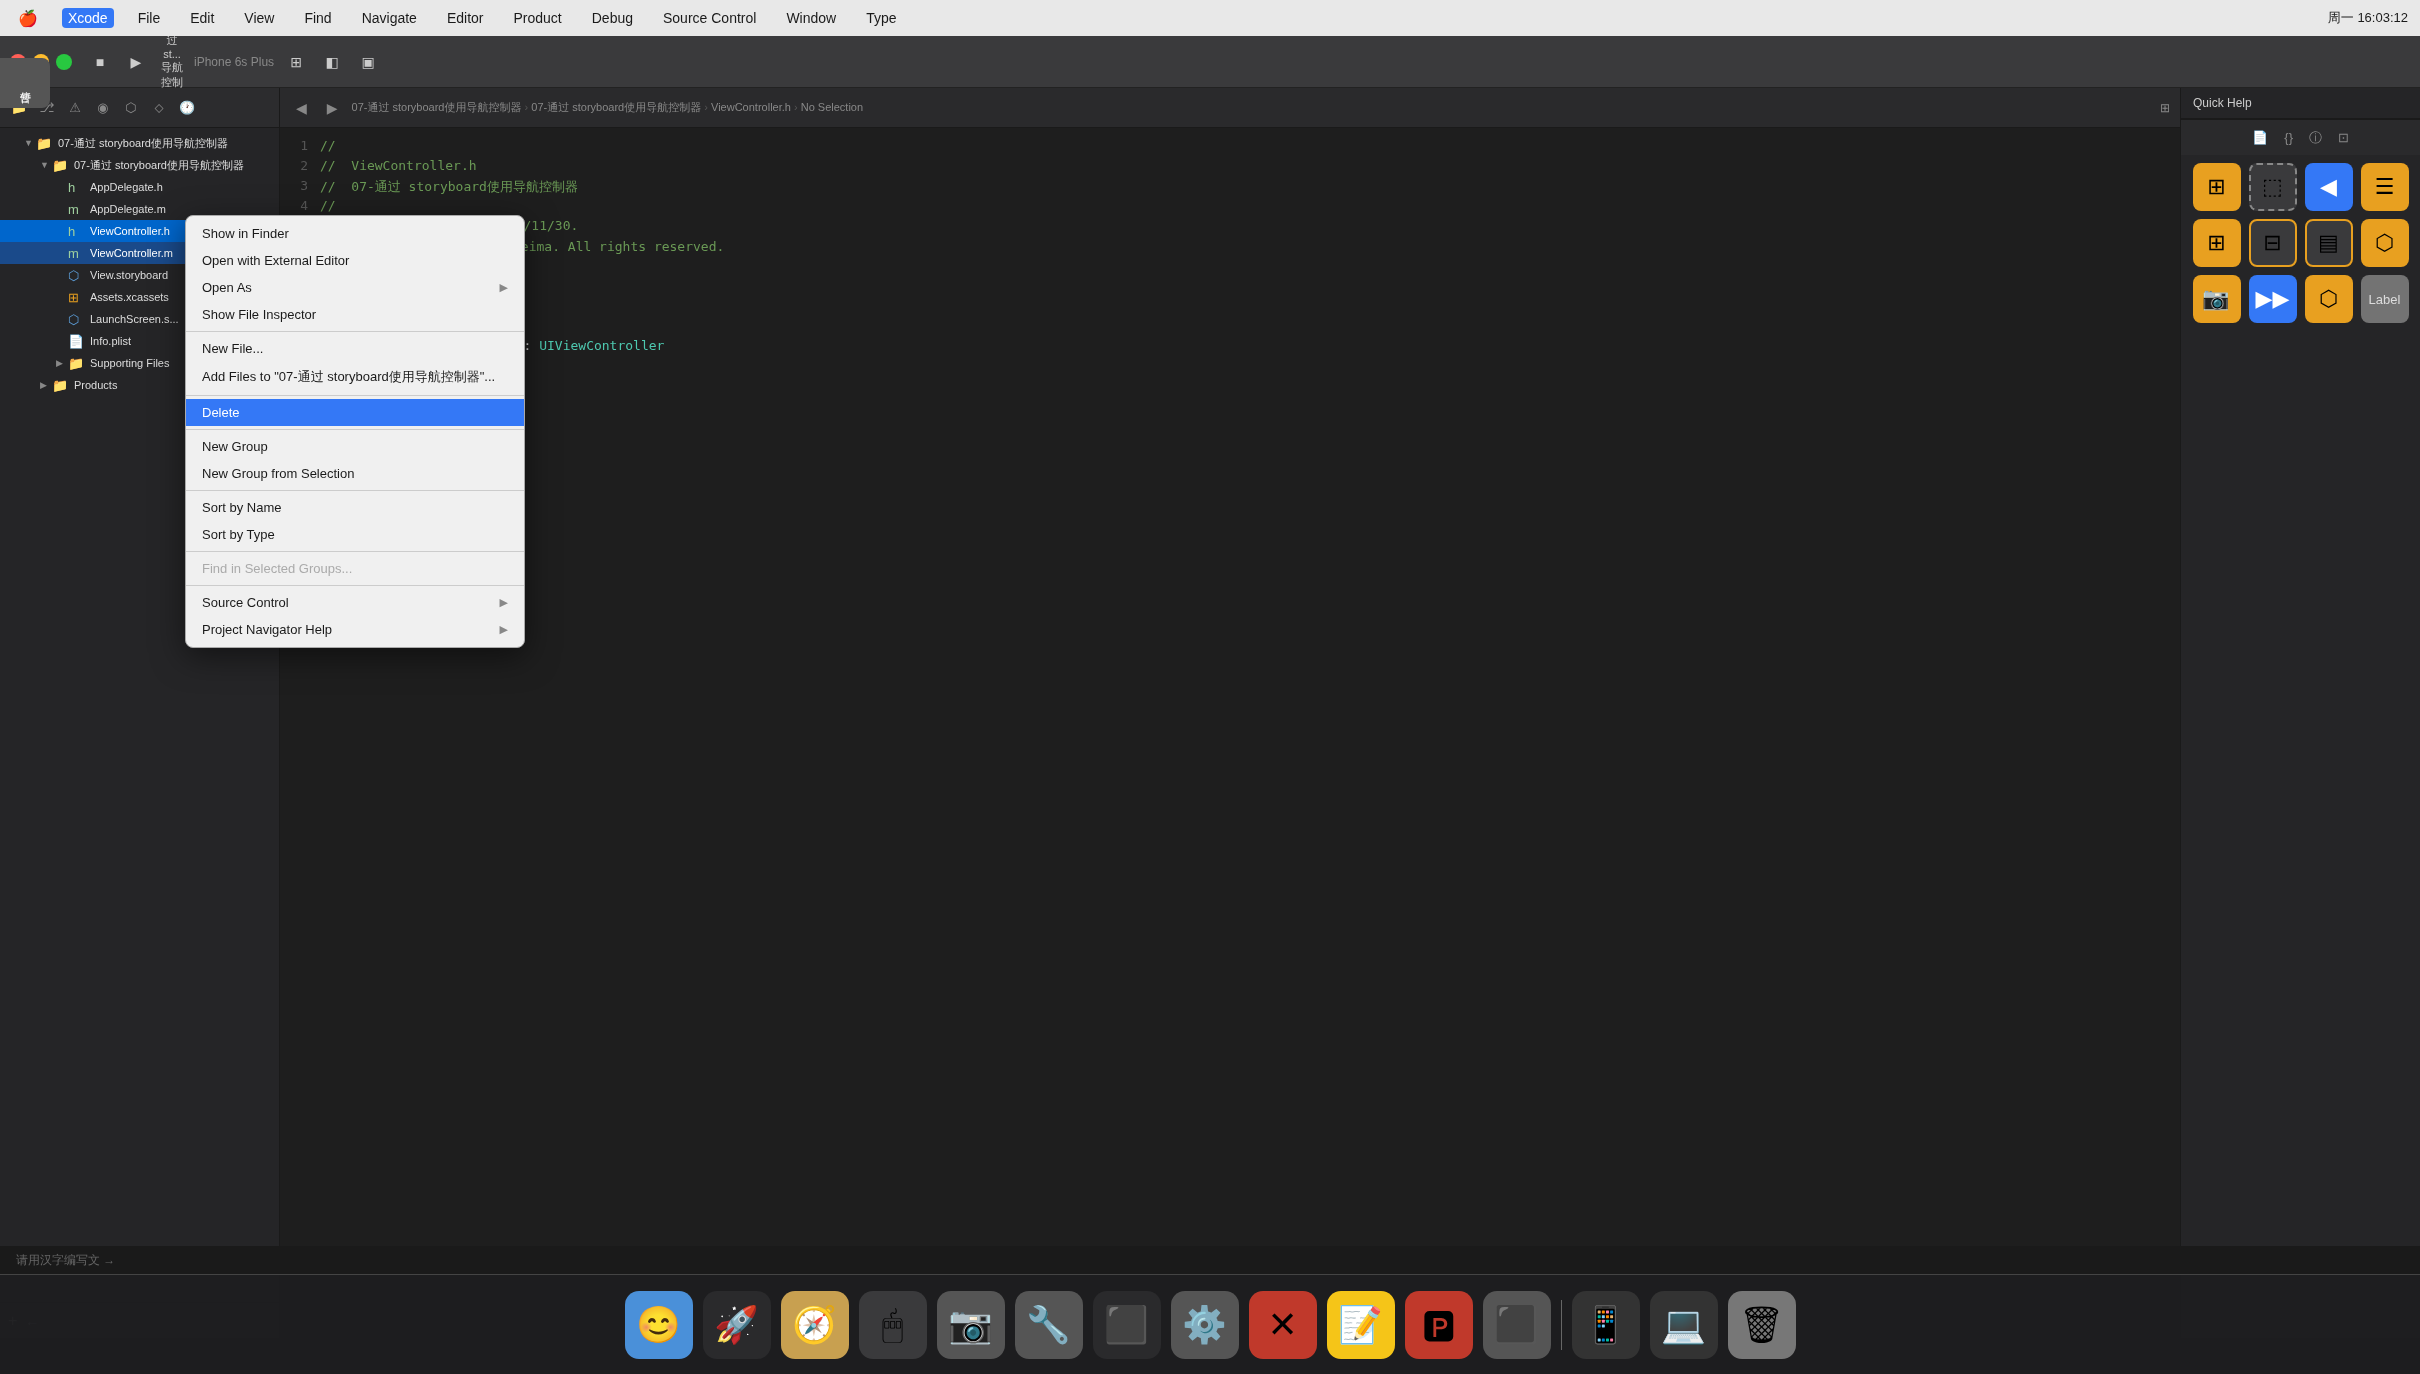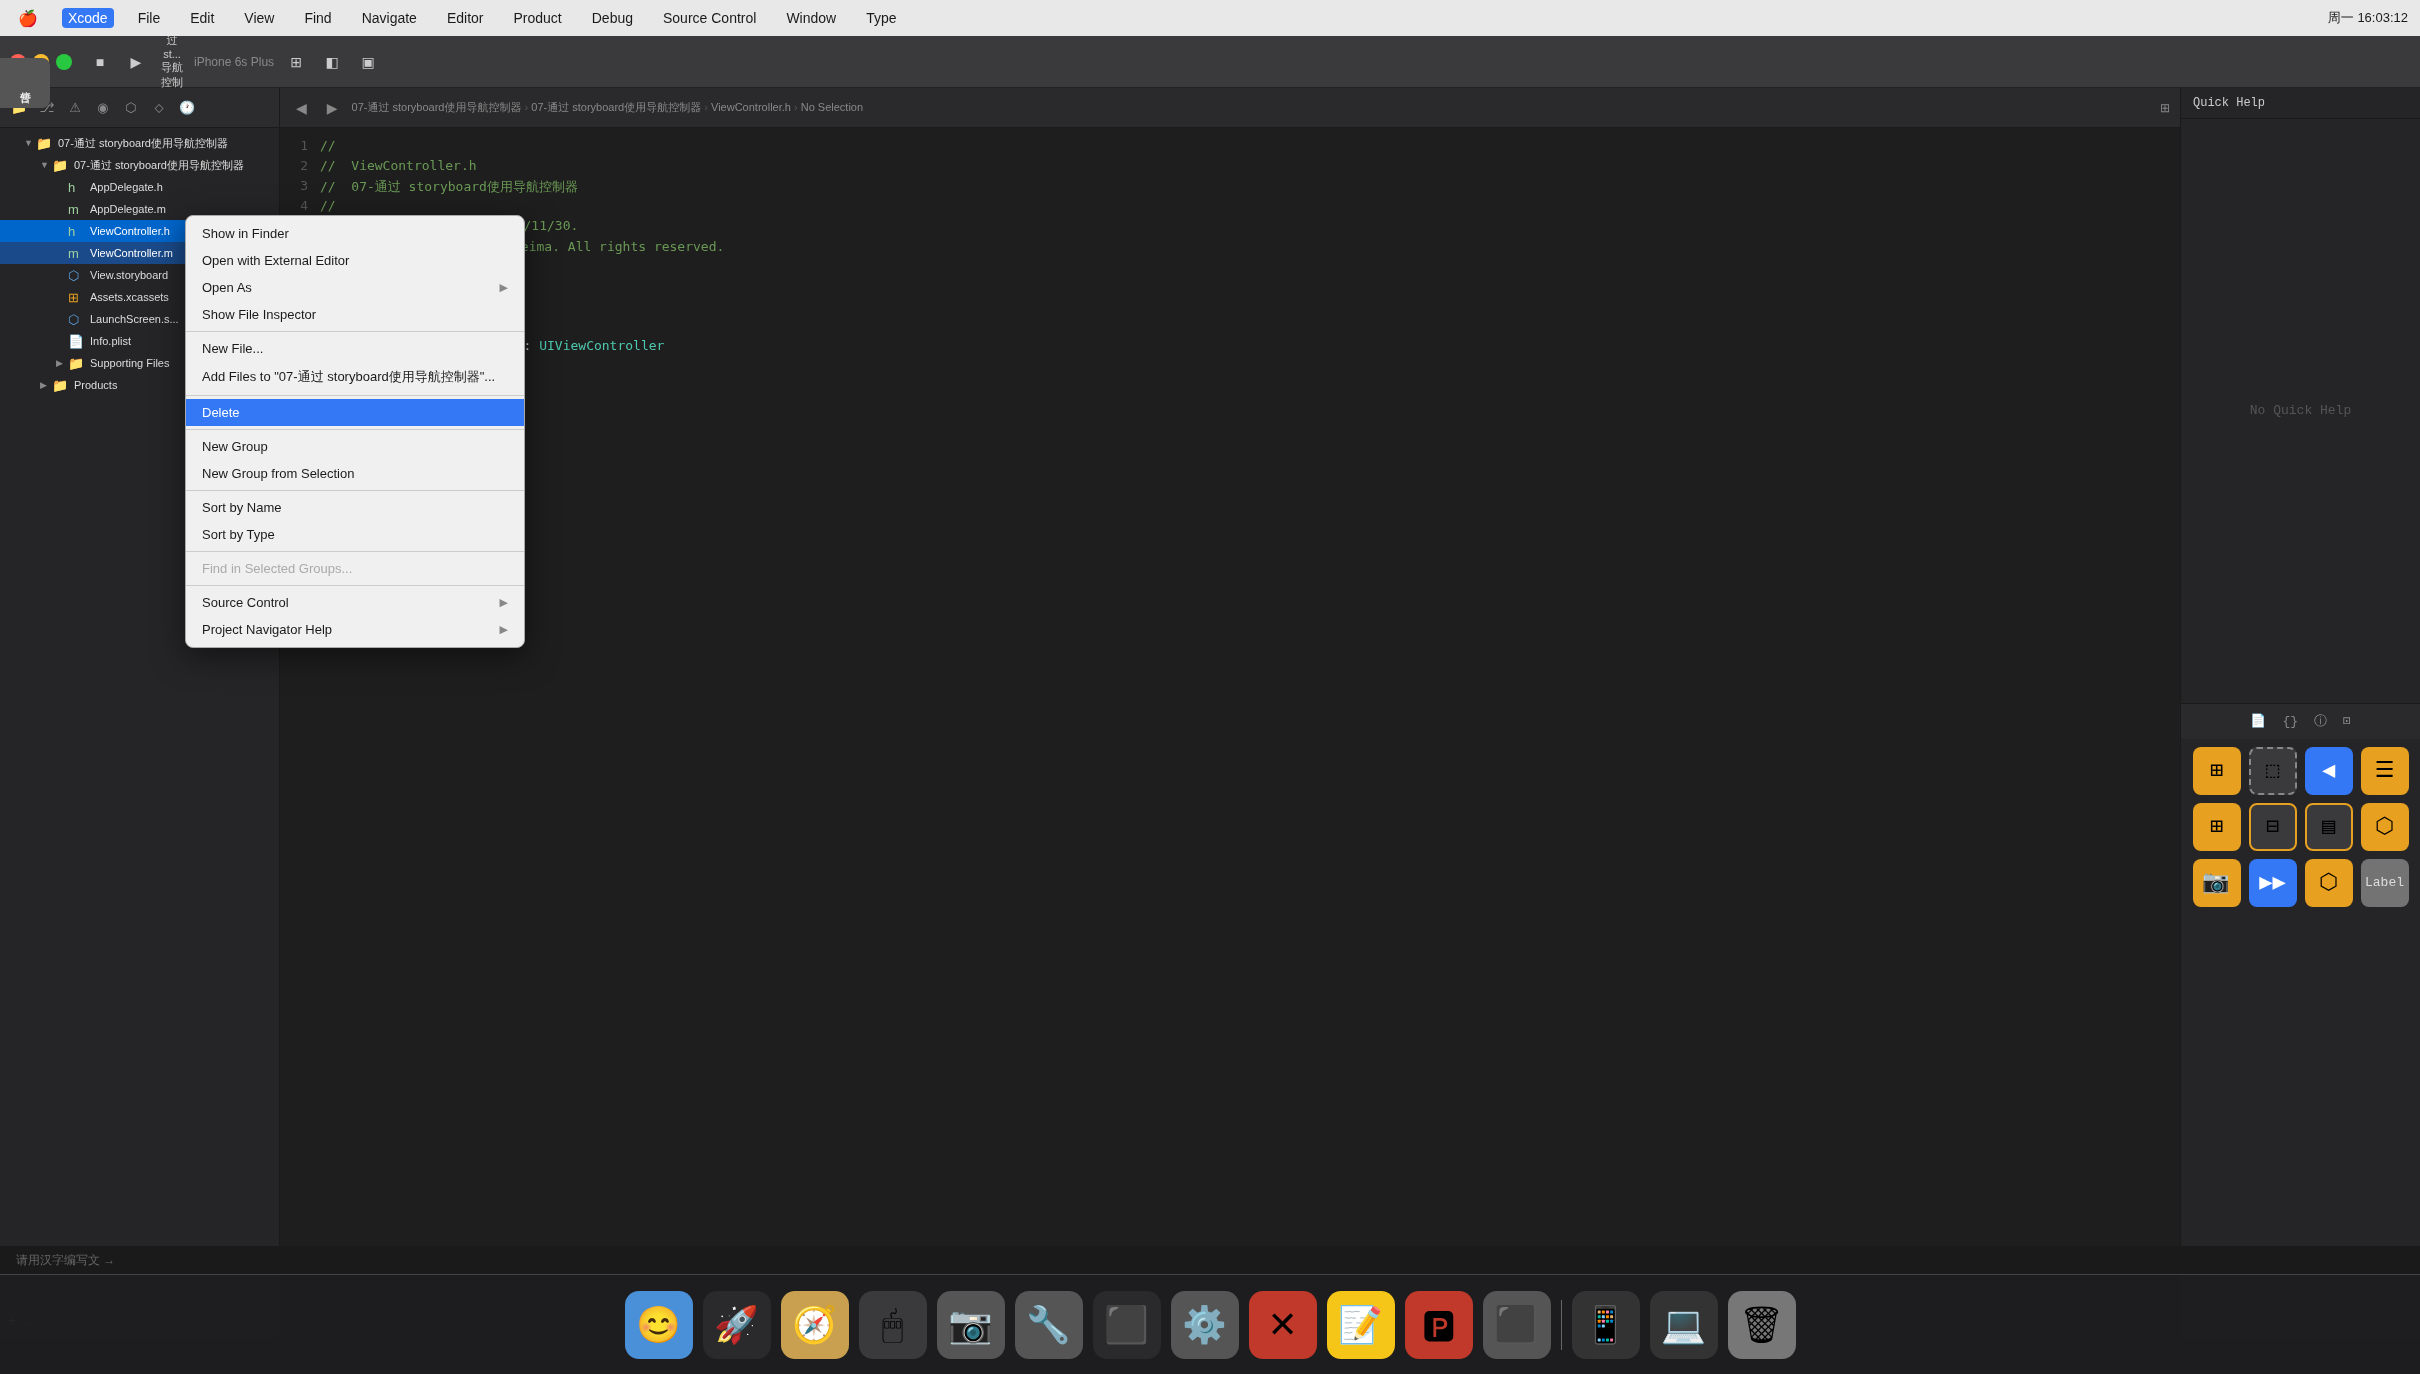--- a/index.html
+++ b/index.html
@@ -202,21 +202,20 @@
     .line-content { color: #ccc; white-space: pre; }
     .code-comment { color: #6a9955; }
 
     
     .right-panel {
       width: 240px;
       background: #252527;
       border-left: 1px solid #1a1a1a;
       display: flex;
       flex-direction: column;
-      font-family: Liberation Mono, monospace;
     }
     .quick-help-header {
       padding: 8px 12px;
       color: #ccc;
       font-size: 12px;
       border-bottom: 1px solid #1a1a1a;
     }
     .quick-help-content {
       flex: 1;
       display: flex;
@@ -515,23 +514,20 @@
         <div class="code-line">
           <span class="line-num">12</span>
           <span class="line-content"></span>
         </div>
       </div>
     </div>
 
     <div class="right-panel">
       <div class="quick-help-header">
         <span>Quick Help</span>
-      </div>
-      <div class="quick-help-content">
-        <span>No Quick Help</span>
       </div>
 
       <div style="height: 36px; background: #2a2a2c; display: flex; align-items: center; justify-content: center; gap: 16px; border-top: 1px solid #1a1a1a;">
         <span style="color:#888; font-size:13px;">📄</span>
         <span style="color:#888; font-size:13px;">{}</span>
         <span style="color:#888; font-size:13px;">ⓘ</span>
         <span style="color:#888; font-size:13px;">⊡</span>
       </div>
 
       <div style="flex:1; padding: 8px; display: flex; flex-direction: column; gap: 8px;">

